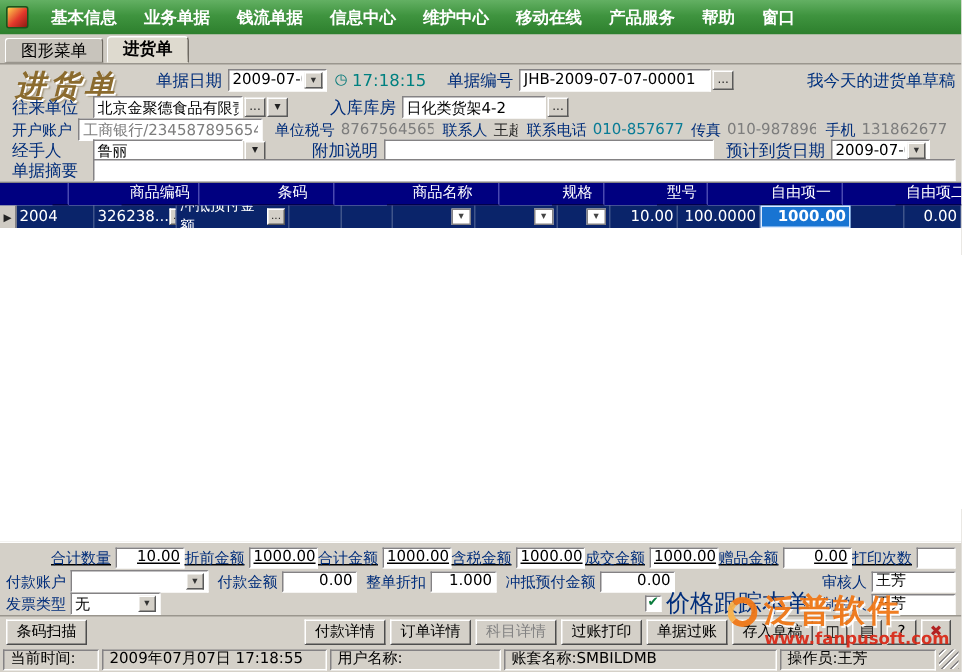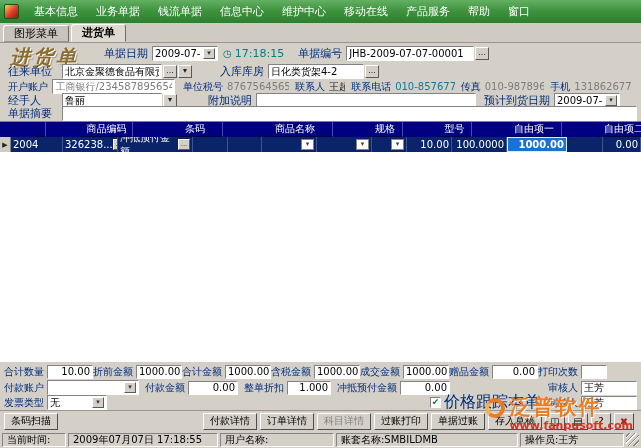--- a/index.html
+++ b/index.html
@@ -5,21 +5,21 @@
   * { margin:0; padding:0; box-sizing:border-box; font-family:"DejaVu Sans","Liberation Sans",sans-serif; }
   html,body { width:641px; height:448px; overflow:hidden; }
   .app { position:relative; width:641px; height:448px; background:#d4d0c8; font-size:11px; color:#000; overflow:hidden; }
 
   
   .menubar { position:absolute; top:0; left:0; right:0; height:23px;
     background:linear-gradient(180deg,#63b063 0%,#3f943f 45%,#2d7f2d 100%);
     display:flex; align-items:center; padding:0 4px; }
   .app-icon { width:15px; height:15px; margin-right:6px; border-radius:2px;
     background:linear-gradient(135deg,#ffd24d 0%,#e2372b 55%,#8c1d14 100%); border:1px solid #1c521c; }
-  .menu-item { color:#fff; padding:3px 9px; white-space:nowrap; cursor:default; }
+  .menu-item { color:#fff; padding:3px 9px; white-space:nowrap; cursor:default;font-weight:bold; }
 
   
   .tabbar { position:absolute; top:23px; left:0; right:0; height:20px; background:#cfcbc3;
     display:flex; align-items:flex-end; padding-left:3px; border-bottom:1px solid #9a968e; }
   .tab { height:17px; line-height:15px; padding:0 10px; margin-right:2px; background:#c8c4bc;
     border:1px solid; border-color:#fff #6e6a62 #9a968e #fff; border-radius:3px 3px 0 0; font-size:11px; }
   .tab.active { background:#dedacf; font-weight:bold; border-bottom-color:#dedacf; height:18px; }
 
   
   .logo { position:absolute; top:44px; left:10px; width:92px; font-family:"DejaVu Serif","Liberation Serif",serif;
@@ -80,21 +80,21 @@
     border-top:1px solid #fff; }
   .trow { position:absolute; left:4px; right:4px; height:15px; display:flex; align-items:center; white-space:nowrap; }
   .t1{top:2px;} .t2{top:18px;} .t3{top:33px;}
   .trow label { color:#002d7a; font-size:10px; margin-right:3px; }
   .tfield { display:inline-block; height:14px; background:#fff; border:1px solid;
     border-color:#848284 #fff #fff #848284; font-size:10px; line-height:12px; padding:0 2px;
     text-align:right; overflow:hidden; }
   .tfield.left { text-align:left; }
   .tw46{width:46px;} .tw50{width:50px;} .tw44{width:44px;} .tw56{width:56px;} .tw26{width:26px;}
   .tgroup { display:inline-flex; align-items:center; }
-  .t1 { justify-content:flex-start; }
+  .t1 { justify-content:flex-end;text-decoration:underline; }
   .spacer { flex:1; }
   .chk { display:inline-flex; align-items:center; margin-right:8px; }
   .chk-box { width:11px; height:11px; background:#fff; border:1px solid; border-color:#848284 #fff #fff #848284;
     display:inline-flex; align-items:center; justify-content:center; margin-right:3px; }
   .chk-mark { color:#0a7b3c; font-size:9px; line-height:9px; }
   .chk-label { color:#002d7a; font-size:16px; }
 
   
   .btnrow { position:absolute; top:410px; left:0; width:641px; height:21px; background:#d4d0c8;
     border-top:1px solid #9a968e; display:flex; align-items:center; padding:0 4px; }
@@ -155,20 +155,21 @@
     </span>
     <span class="time">
       <span class="clock">◷</span>
       <span>17:18:15</span>
     </span>
     <label class="flabel ml14">单据编号</label>
     <span class="field w128">
       <span class="val">JHB-2009-07-07-00001</span>
     </span>
     <span class="mini-btn">...</span>
+    <span class="draft-link">我今天的进货单草稿</span>
   </div>
 
   <div class="frow r1">
     <label class="flabel lc1">往来单位</label>
     <span class="field w100">
       <span class="val">北京金聚德食品有限责任公...</span>
     </span>
     <span class="mini-btn">...</span>
     <span class="mini-btn">▾</span>
     <label class="flabel lc2">入库库房</label>

